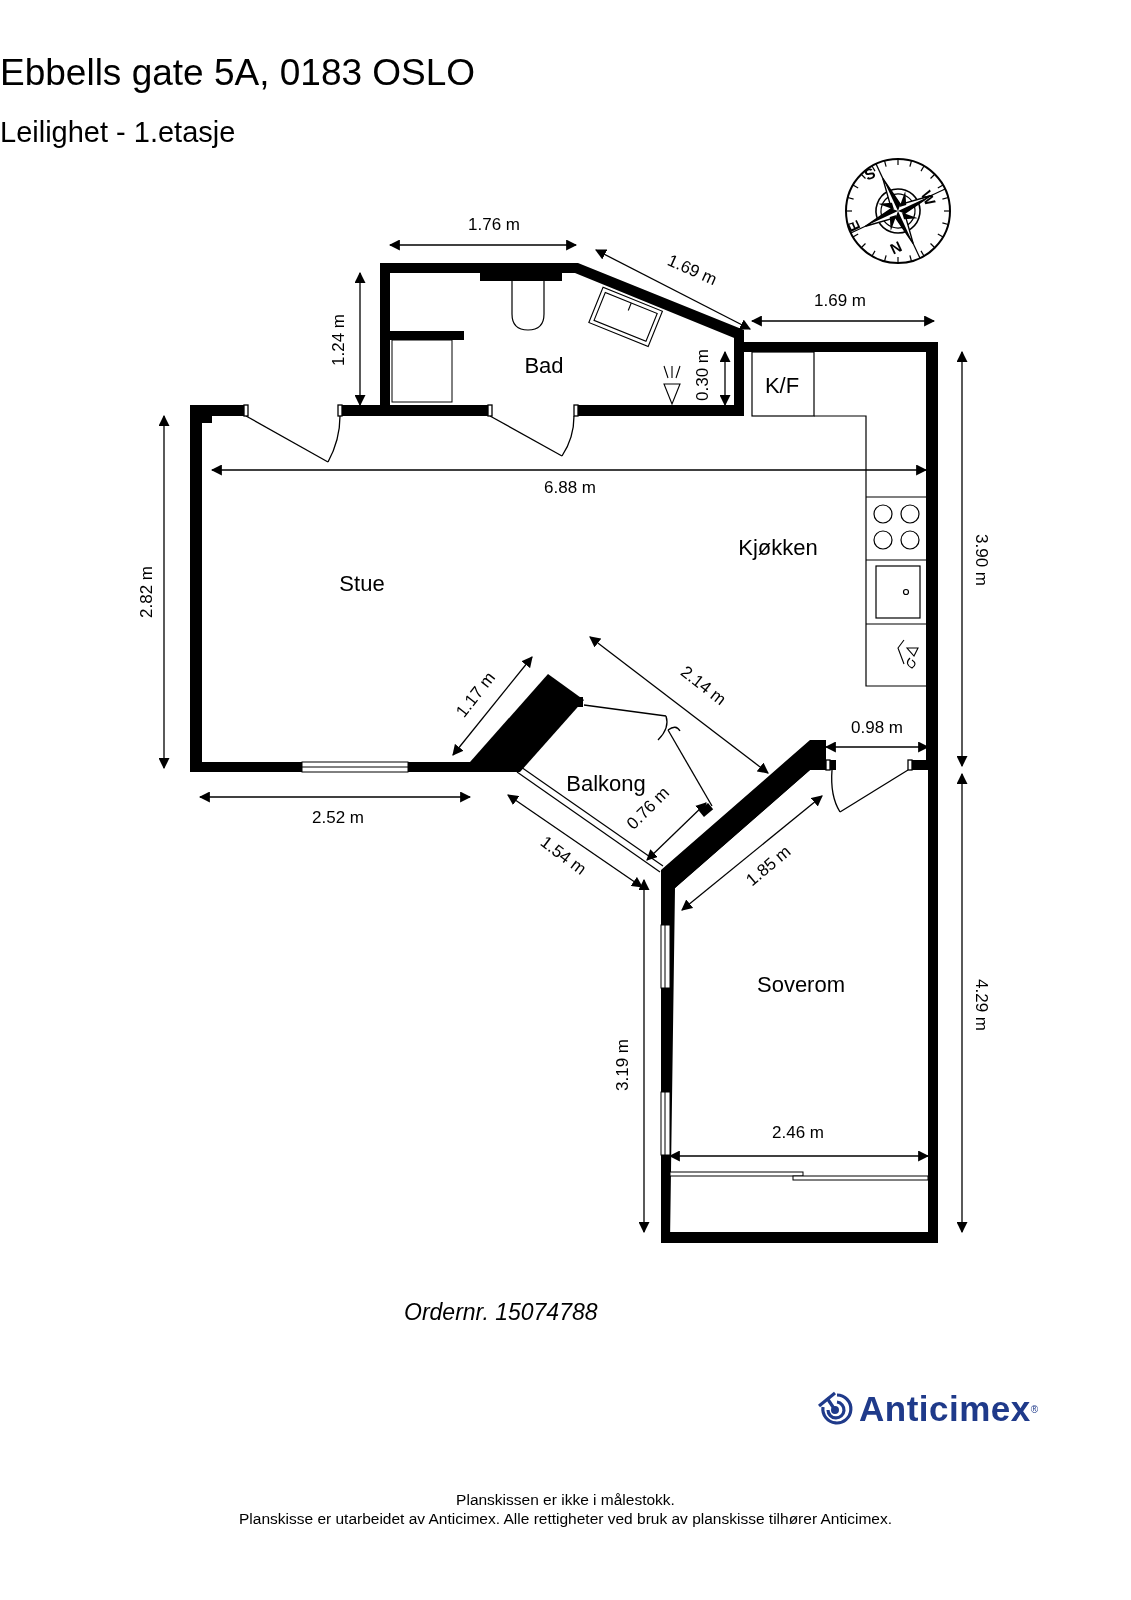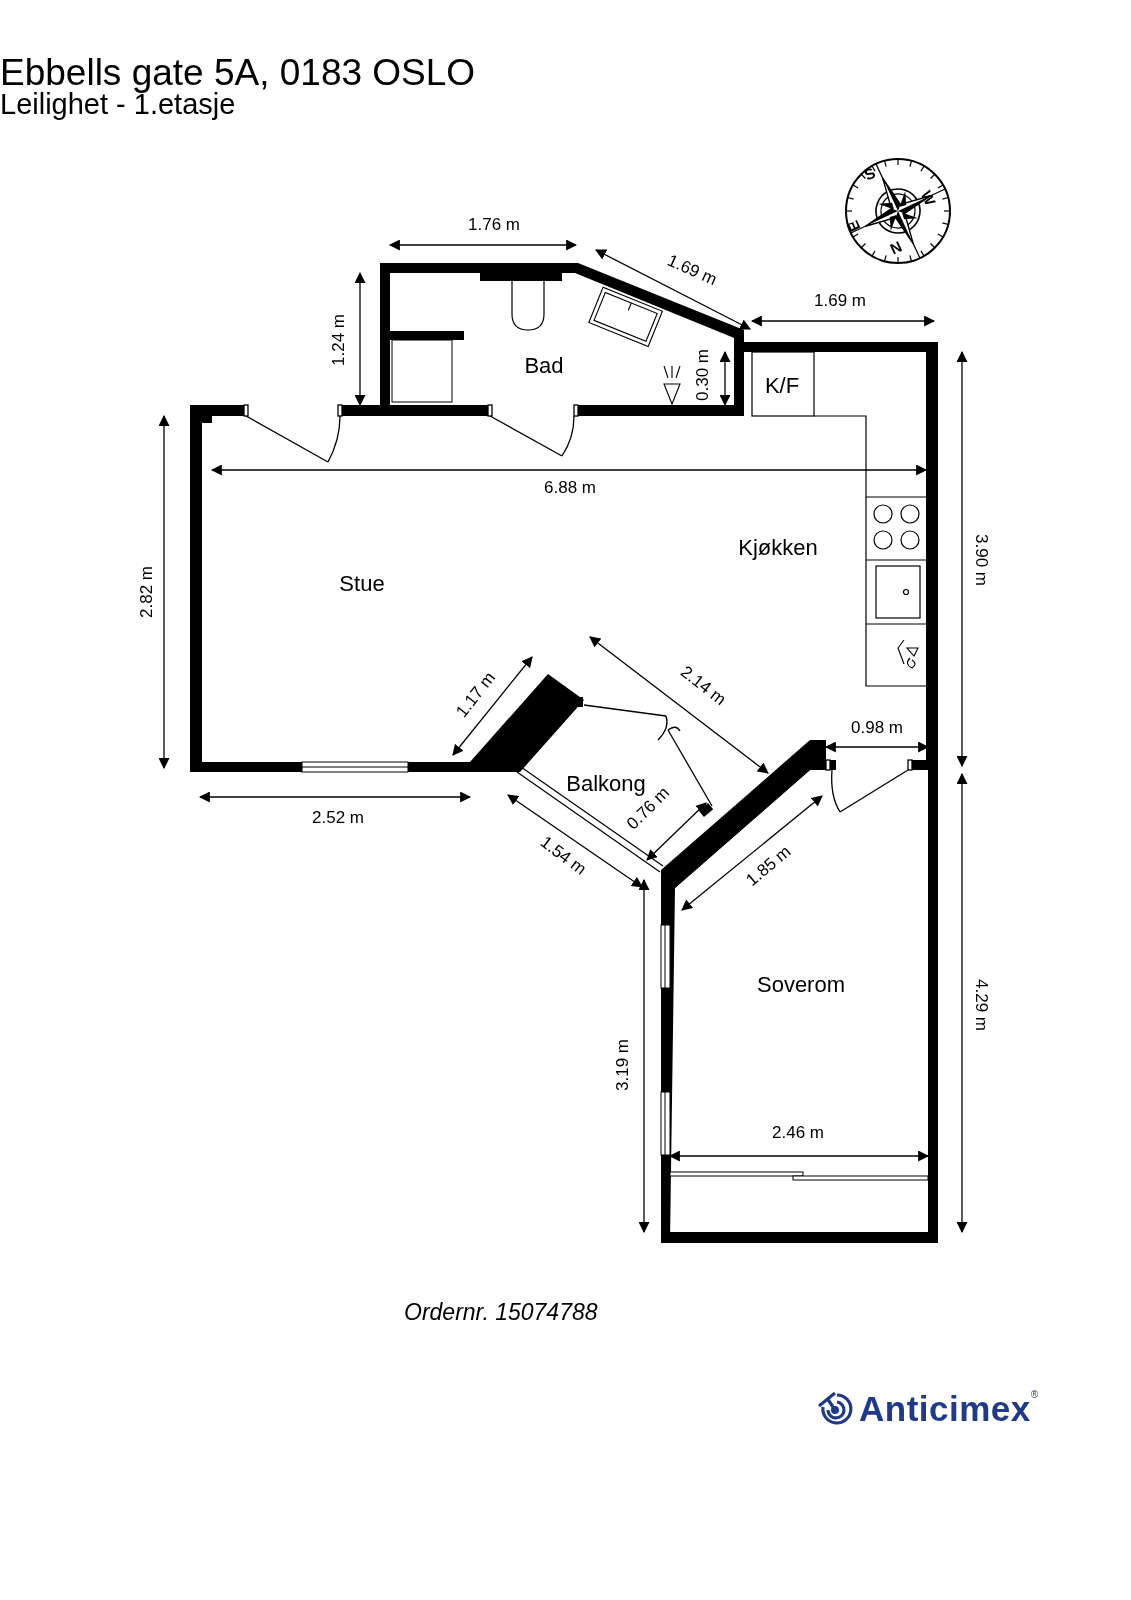--- a/index.html
+++ b/index.html
@@ -1,24 +1,24 @@
 <!DOCTYPE html>
 <html><head>
 <meta charset="utf-8">
 <style>
   html, body { margin:0; padding:0; background:#ffffff; }
   body { width:1131px; height:1600px; position:relative; overflow:hidden;
          font-family:"Liberation Sans", sans-serif; color:#000; }
   .title { position:absolute; left:0; width:1131px; text-align:left; }
   .t1 { top:52px; font-size:37px; }
-  .t2 { top:88px; font-size:29px; }
+  .t2 { top:116px; font-size:29px; }
   svg#plan { position:absolute; left:0; top:0; }
   svg text { font-family:"Liberation Sans", sans-serif; }
   .order { position:absolute; left:404px; top:1299px; font-size:23px;font-style:italic; }
-  .logo { position:absolute; left:815px; top:1389px; height:40px; display:flex; }
+  .logo { position:absolute; left:815px; top:1389px; height:40px; display:flex; align-items:center; }
   .logo-text { font-size:35px; font-weight:bold; color:#1f3a8a; letter-spacing:0.5px; margin-left:4px; }
   .logo-reg { font-size:10px; color:#1f3a8a; vertical-align:top; }
   .disclaimer { position:absolute; left:0; width:1131px; top:1490px; text-align:center; font-size:15.5px; line-height:19px; }
 </style>
 </head>
 <body>
 
 <div class="title t1">Ebbells gate 5A, 0183 OSLO</div>
 <div class="title t2">Leilighet  - 1.etasje</div>
 
@@ -258,13 +258,15 @@
       <path d="M13,21 A8,8 0 1 0 22,13"></path>
       <circle cx="20" cy="21" r="2.4" fill="#1f3a8a"></circle>
       <path d="M20,21 L12,9"></path>
     </g>
   </svg>
   <span class="logo-text">Anticimex</span>
     <span class="logo-reg">®</span>
 </div>
 
 <div class="disclaimer">
+  <div>Planskissen er ikke i målestokk.</div>
+  <div>Planskisse er utarbeidet av Anticimex. Alle rettigheter ved bruk av planskisse tilhører Anticimex.</div>
 </div>
 
 </body></html>

